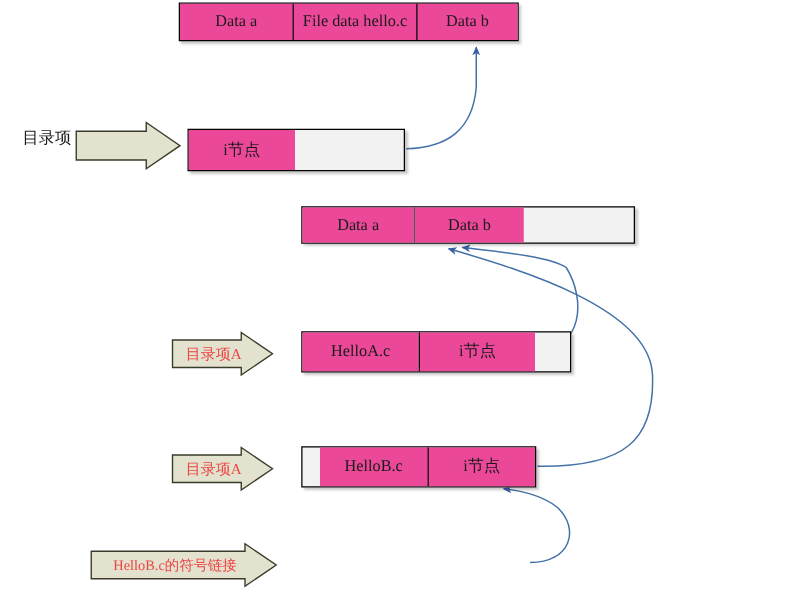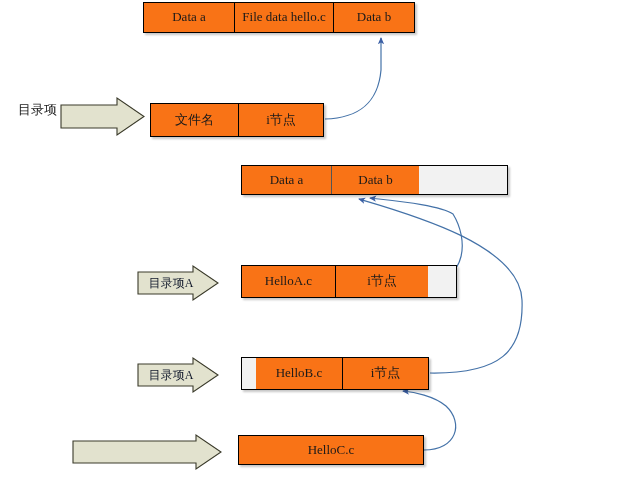--- a/index.html
+++ b/index.html
@@ -44,21 +44,21 @@
   .cell {
     box-sizing: border-box;
     display: flex;
     align-items: center;
     justify-content: center;
     font-size: 13px;
     line-height: 1.1;
     white-space: nowrap;
     padding: 0 4px;
     color: #1a1a1a;
-    background: #f97316;
+    background: #ec4899;
   }
   .cell + .cell {
     border-left: 1px solid #000000;
   }
   .cell.wide-sep + .cell {
     border-left: 1px solid #555555;
   }
 
   
   #row-file-blocks { left: 143px; top: 2px;  width: 272px; height: 31px; }
@@ -104,21 +104,21 @@
   }
   .block-arrow svg {
     position: absolute;
     left: 0; top: 0;
     overflow: visible;
   }
   .block-arrow .arrow-text {
     position: relative;
     font-size: 12px;
     white-space: nowrap;
-    color: #0f172a;
+    color: #ef4444;
     z-index: 2;
     padding-right: 14px;
   }
 
   #arrow-direntry  { left: 60px;  top: 97px;  width: 85px;  height: 39px; }
   #arrow-direntry-a{ left: 137px; top: 265px; width: 82px;  height: 36px; }
   #arrow-direntry-b{ left: 137px; top: 357px; width: 82px;  height: 36px; }
   #arrow-symlink   { left: 72px;  top: 434px; width: 150px; height: 36px; }
   #arrow-symlink .arrow-text { font-size: 11.5px; }
 </style>
@@ -151,21 +151,20 @@
 
   <div class="plain-label" id="label-direntry">目录项</div>
 
   <div class="block-arrow" id="arrow-direntry">
     <svg width="85" height="39" viewBox="0 0 85 39" preserveAspectRatio="none">
       <path d="M1,8 L57,8 L57,1 L84,19.5 L57,38 L57,31 L1,31 Z" fill="#e2e2ce" stroke="#3a3a2a" stroke-width="1.1"></path>
     </svg>
   </div>
 
   <div class="block-row" id="row-direntry">
-    <div class="cell c0">文件名</div>
     <div class="cell c1">i节点</div>
   </div>
 
   <div class="block-row" id="row-printf-blocks">
     <div class="cell c0 wide-sep">Data a</div>
     <div class="cell c2">Data b</div>
   </div>
 
   <div class="block-arrow" id="arrow-direntry-a">
     <svg width="82" height="36" viewBox="0 0 82 36" preserveAspectRatio="none">
@@ -188,19 +187,17 @@
 
   <div class="block-row" id="row-hellob">
     <div class="cell c0">HelloB.c</div>
     <div class="cell c1">i节点</div>
   </div>
 
   <div class="block-arrow" id="arrow-symlink">
     <svg width="150" height="36" viewBox="0 0 150 36" preserveAspectRatio="none">
       <path d="M1,7 L124,7 L124,1 L149,18 L124,35 L124,29 L1,29 Z" fill="#e2e2ce" stroke="#3a3a2a" stroke-width="1.1"></path>
     </svg>
-  </div>
-
-  <div class="block-row" id="row-helloc">
-    <div class="cell c0">HelloC.c</div>
-  </div>
+    <span class="arrow-text">HelloB.c的符号链接</span>
+  </div>
+
 
 </div>
 
 </body></html>

